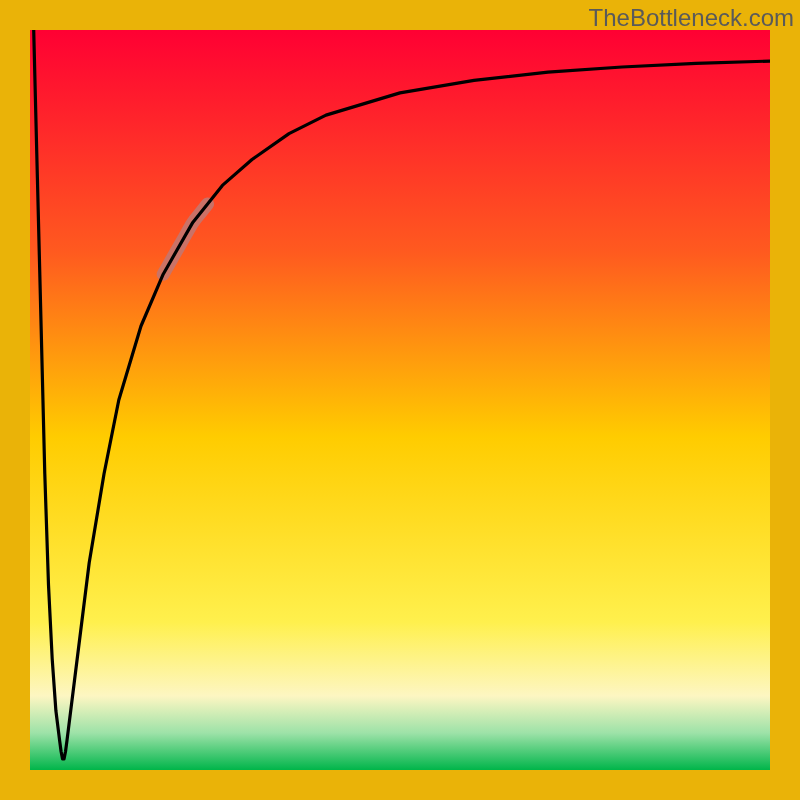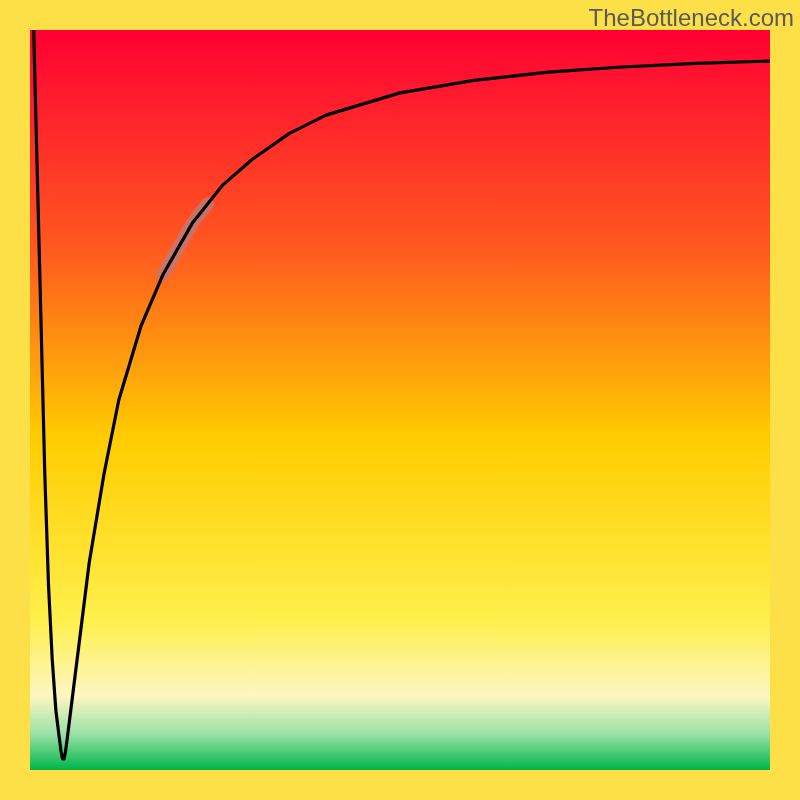--- a/index.html
+++ b/index.html
@@ -7,21 +7,21 @@
     padding: 0;
     width: 800px;
     height: 800px;
     background: #000000;
     overflow: hidden;
   }
   .frame {
     position: relative;
     width: 800px;
     height: 800px;
-    background: #fde047;
+    background: #eab308;
   }
   .plot-area {
     position: absolute;
     left: 30px;
     top: 30px;
     width: 740px;
     height: 740px;
   }
   .watermark {
     position: absolute;

